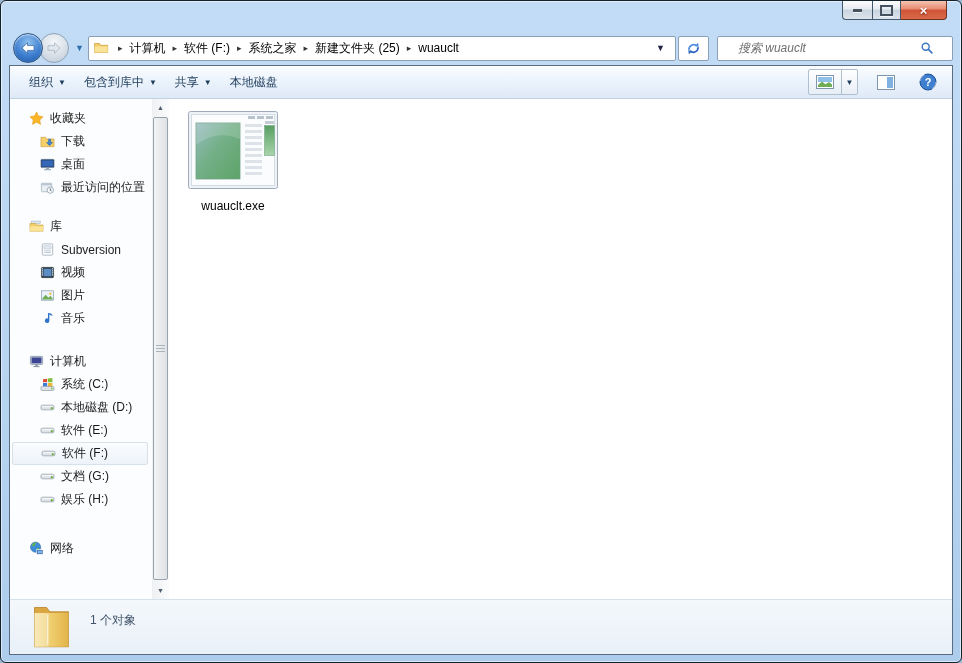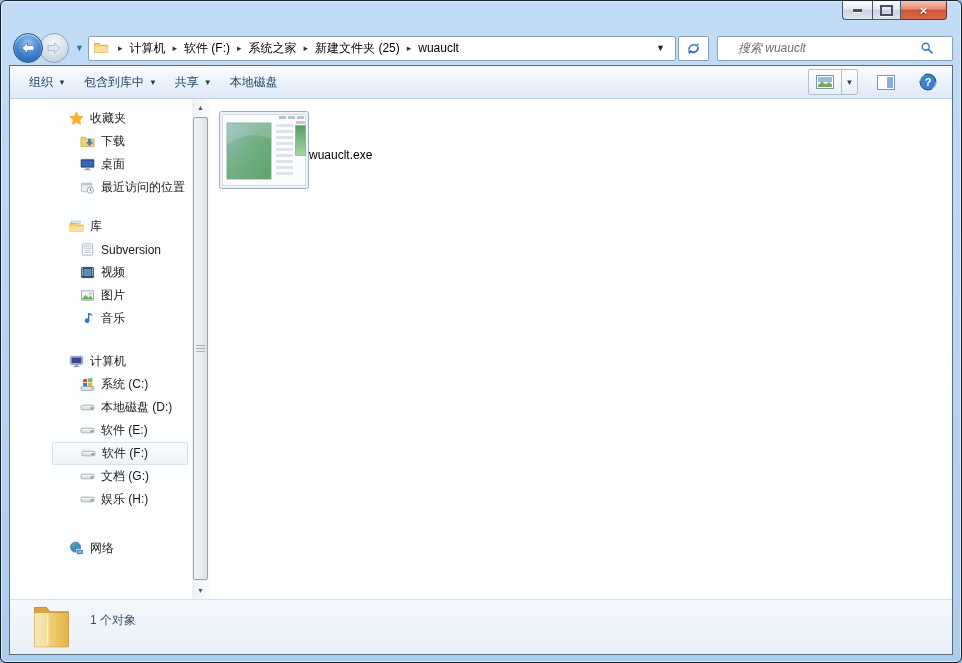--- a/index.html
+++ b/index.html
@@ -43,42 +43,42 @@
            border-bottom:1px solid #c2d1e1;display:flex;align-items:center;padding:4px 10px;font-size:12px;color:#1e3c5c;}
   .tb-item{display:flex;align-items:center;gap:5px;padding:5px 9px;border-radius:2px;cursor:pointer;white-space:nowrap;}
   .tb-dd{font-size:8px;color:#1e3c5c;}
   .tb-spacer{flex:1;}
   .tb-iconbtn{display:flex;align-items:center;justify-content:center;box-sizing:border-box;height:24px;cursor:pointer;}
   .views-group{display:flex;border:1px solid #aebfd0;border-radius:2px;background:linear-gradient(#fff,#e8eef6);}
   .views-main{width:32px;}
   .views-arrow{width:16px;border-left:1px solid #aebfd0;font-size:8px;color:#1e3c5c;}
   .tb-plain{width:28px;margin-left:14px;}
   
-  .body{flex:1;display:flex;min-height:0;padding-left:40px;}
+  .body{flex:1;display:flex;min-height:0;}
   .sidebar{width:142px;flex:0 0 142px;background:#fbfdfe;padding-top:8px;box-sizing:border-box;overflow:hidden;font-size:12px;color:#1a1a1a;}
   .sb-row{display:flex;align-items:center;height:23px;cursor:pointer;white-space:nowrap;}
   .sb-row .sb-ico{flex:0 0 16px;height:16px;margin-right:6px;display:flex;align-items:center;justify-content:center;}
   .sb-row.header{padding-left:18px;}
   .sb-row.child{padding-left:29px;}
   .sb-sec{margin-top:0;}
   .sb-sec.m16{margin-top:16px;}
   .sb-sec.m20{margin-top:20px;}
   .sb-sec.m26{margin-top:26px;font-family:Liberation Mono, monospace;}
   .sb-row.selected{box-sizing:border-box;margin-left:2px;width:136px;padding-left:27px;border:1px solid #d8e0ea;border-radius:2px;
                    background:linear-gradient(#fafcfe,#eef3f9);}
   
   .sb-scroll{width:17px;flex:0 0 17px;background:linear-gradient(to right,#eef0f2,#fafbfc);display:flex;flex-direction:column;align-items:center;}
   .sc-btn{width:17px;height:17px;display:flex;align-items:center;justify-content:center;font-size:7px;color:#4f5d6b;cursor:pointer;}
   .sc-thumb{width:13px;flex:1;margin:1px 0 22px 0;border:1px solid #98a2ac;border-radius:2px;
             background:linear-gradient(to right,#f2f3f4,#dfe2e5);position:relative;cursor:pointer;}
   .sc-grip{position:absolute;left:2px;right:2px;top:50%;height:7px;margin-top:-4px;
            background:repeating-linear-gradient(#aab2ba 0 1px,transparent 1px 3px);}
   
   .main{flex:1;background:#fff;position:relative;}
-  .file-tile{position:absolute;left:10px;top:12px;width:108px;display:flex;flex-direction:row;align-items:center;cursor:pointer;}
+  .file-tile{position:absolute;left:10px;top:12px;width:108px;display:flex;flex-direction:column;align-items:center;cursor:pointer;}
   .file-label{margin-top:6px;font-size:12px;color:#000;text-align:center;}
   
   .statusbar{flex:0 0 55px;box-sizing:border-box;border-top:1px solid #d7e1ec;background:linear-gradient(#f4f8fc,#e9f0f8);
              position:relative;font-size:12px;color:#41546b;}
   .status-folder{position:absolute;left:20px;top:2px;}
   .status-text{position:absolute;left:80px;top:12px;}
 </style>
 </head>
 <body>
 

